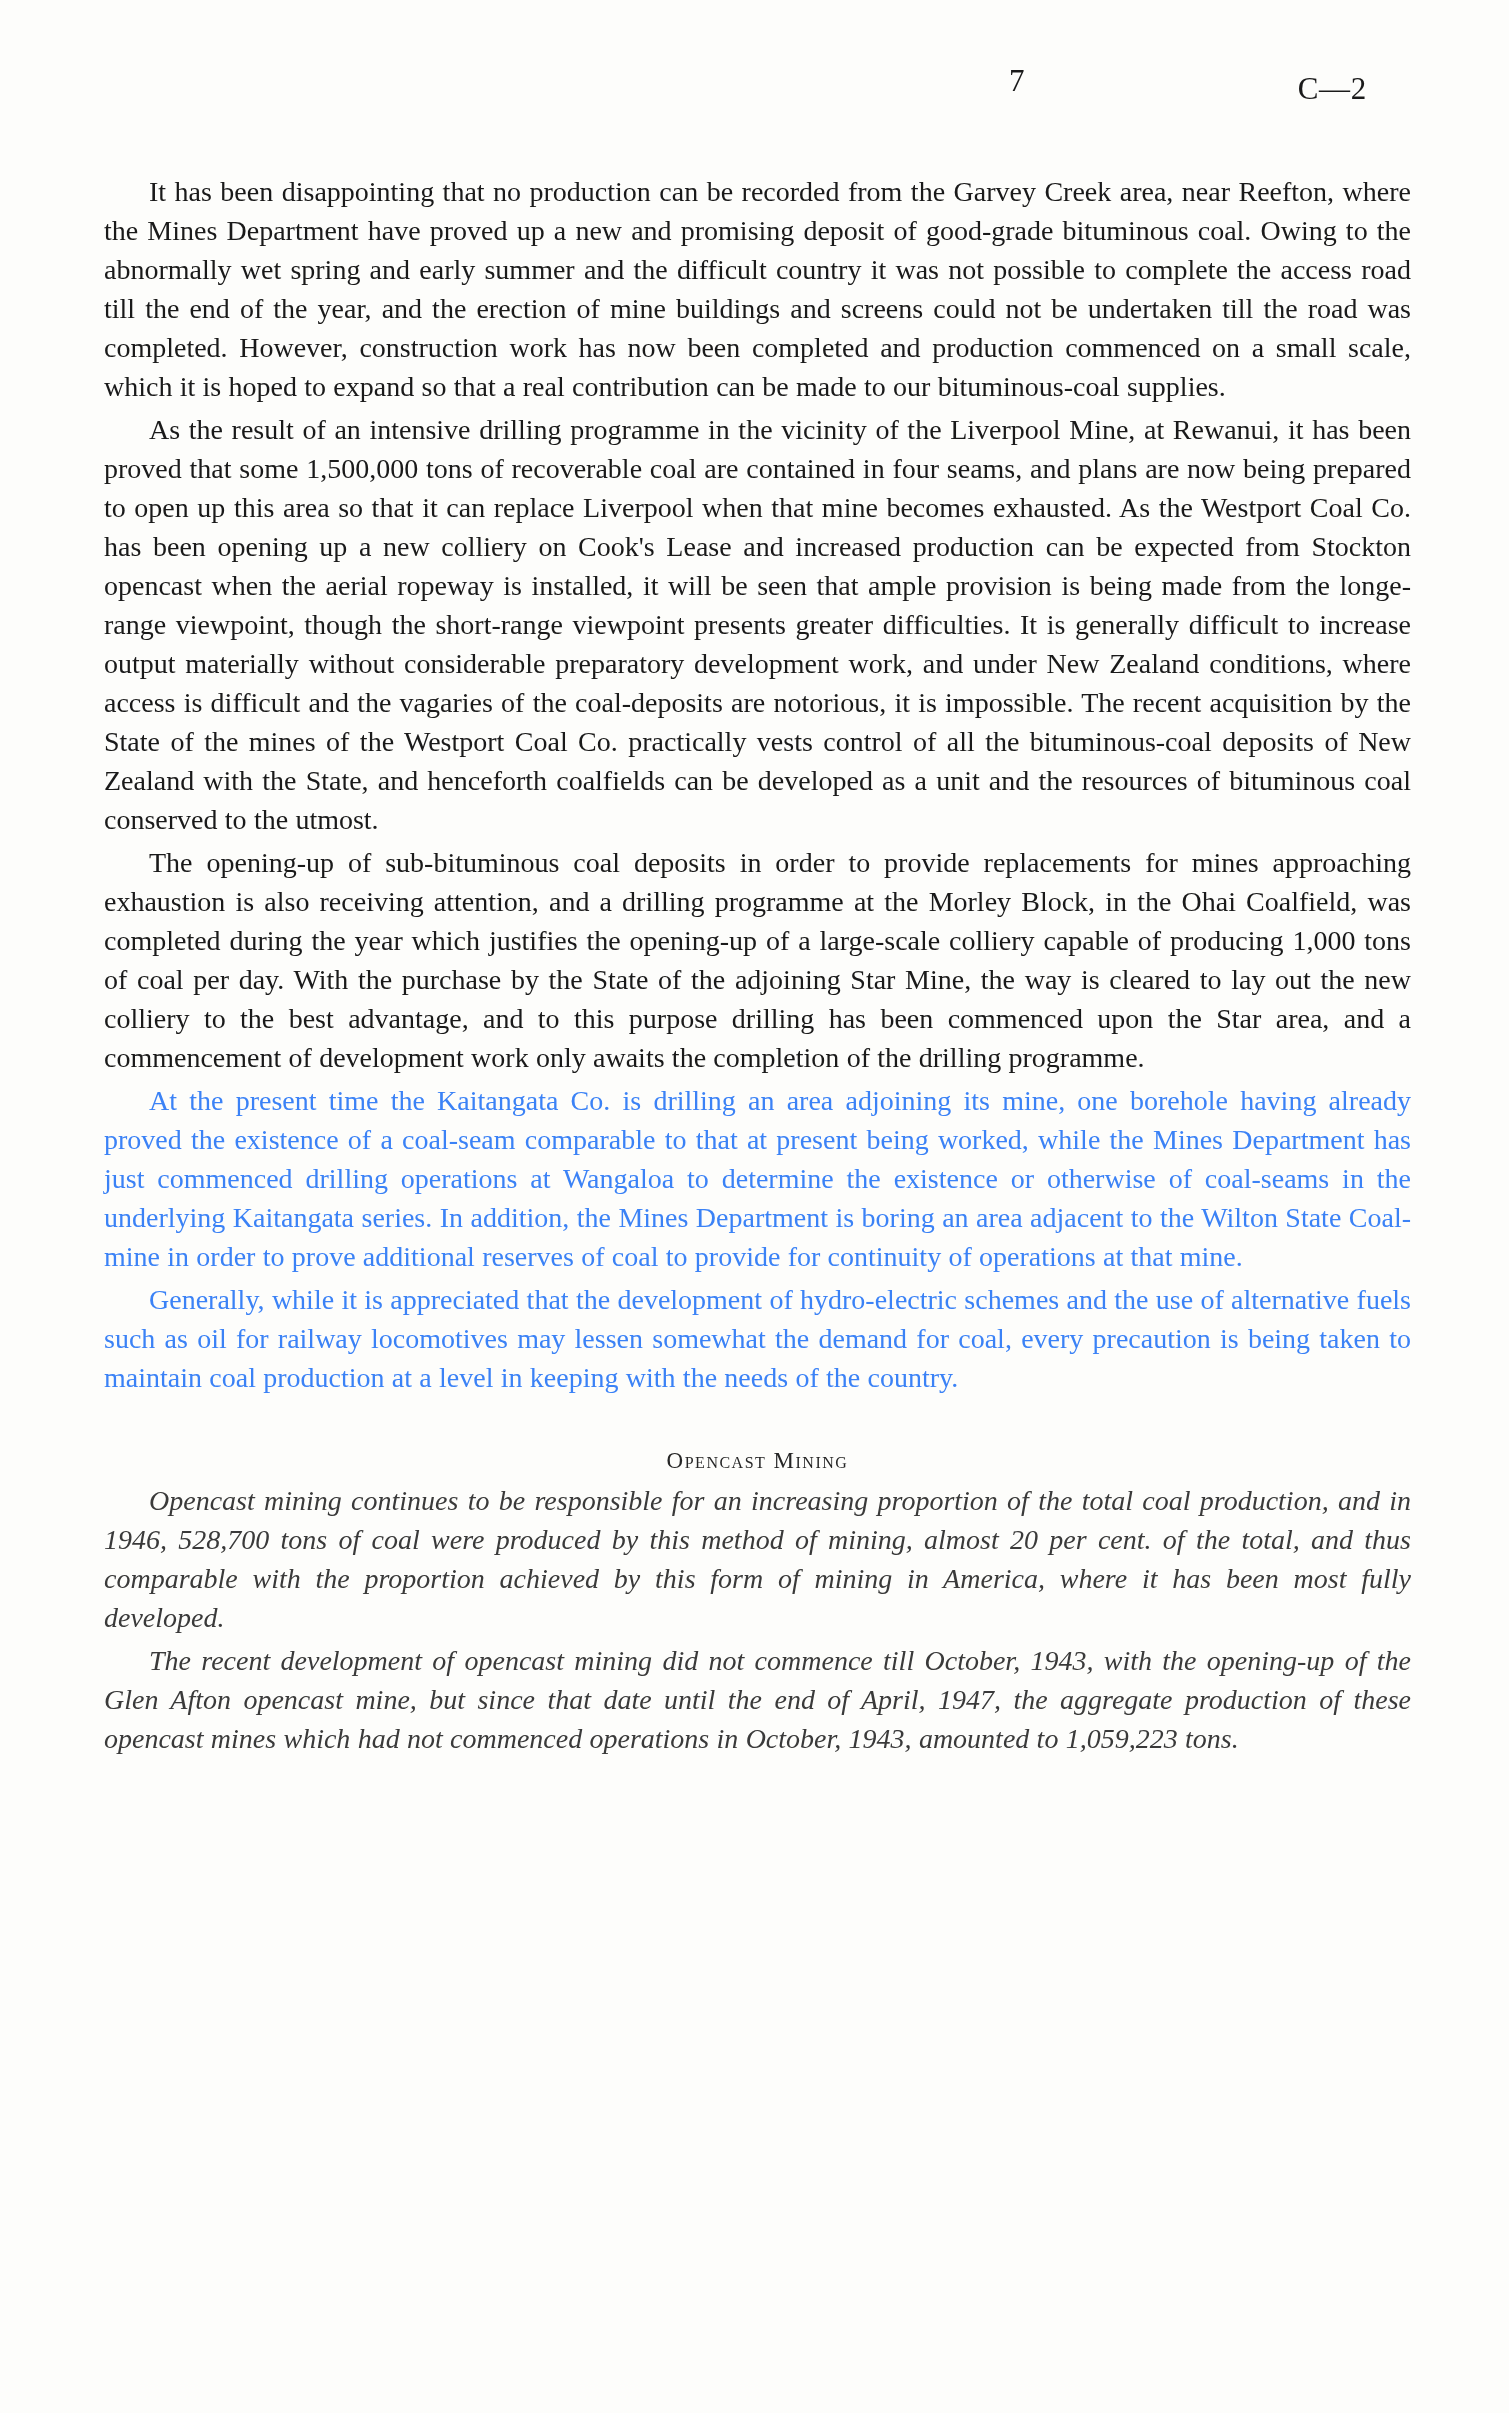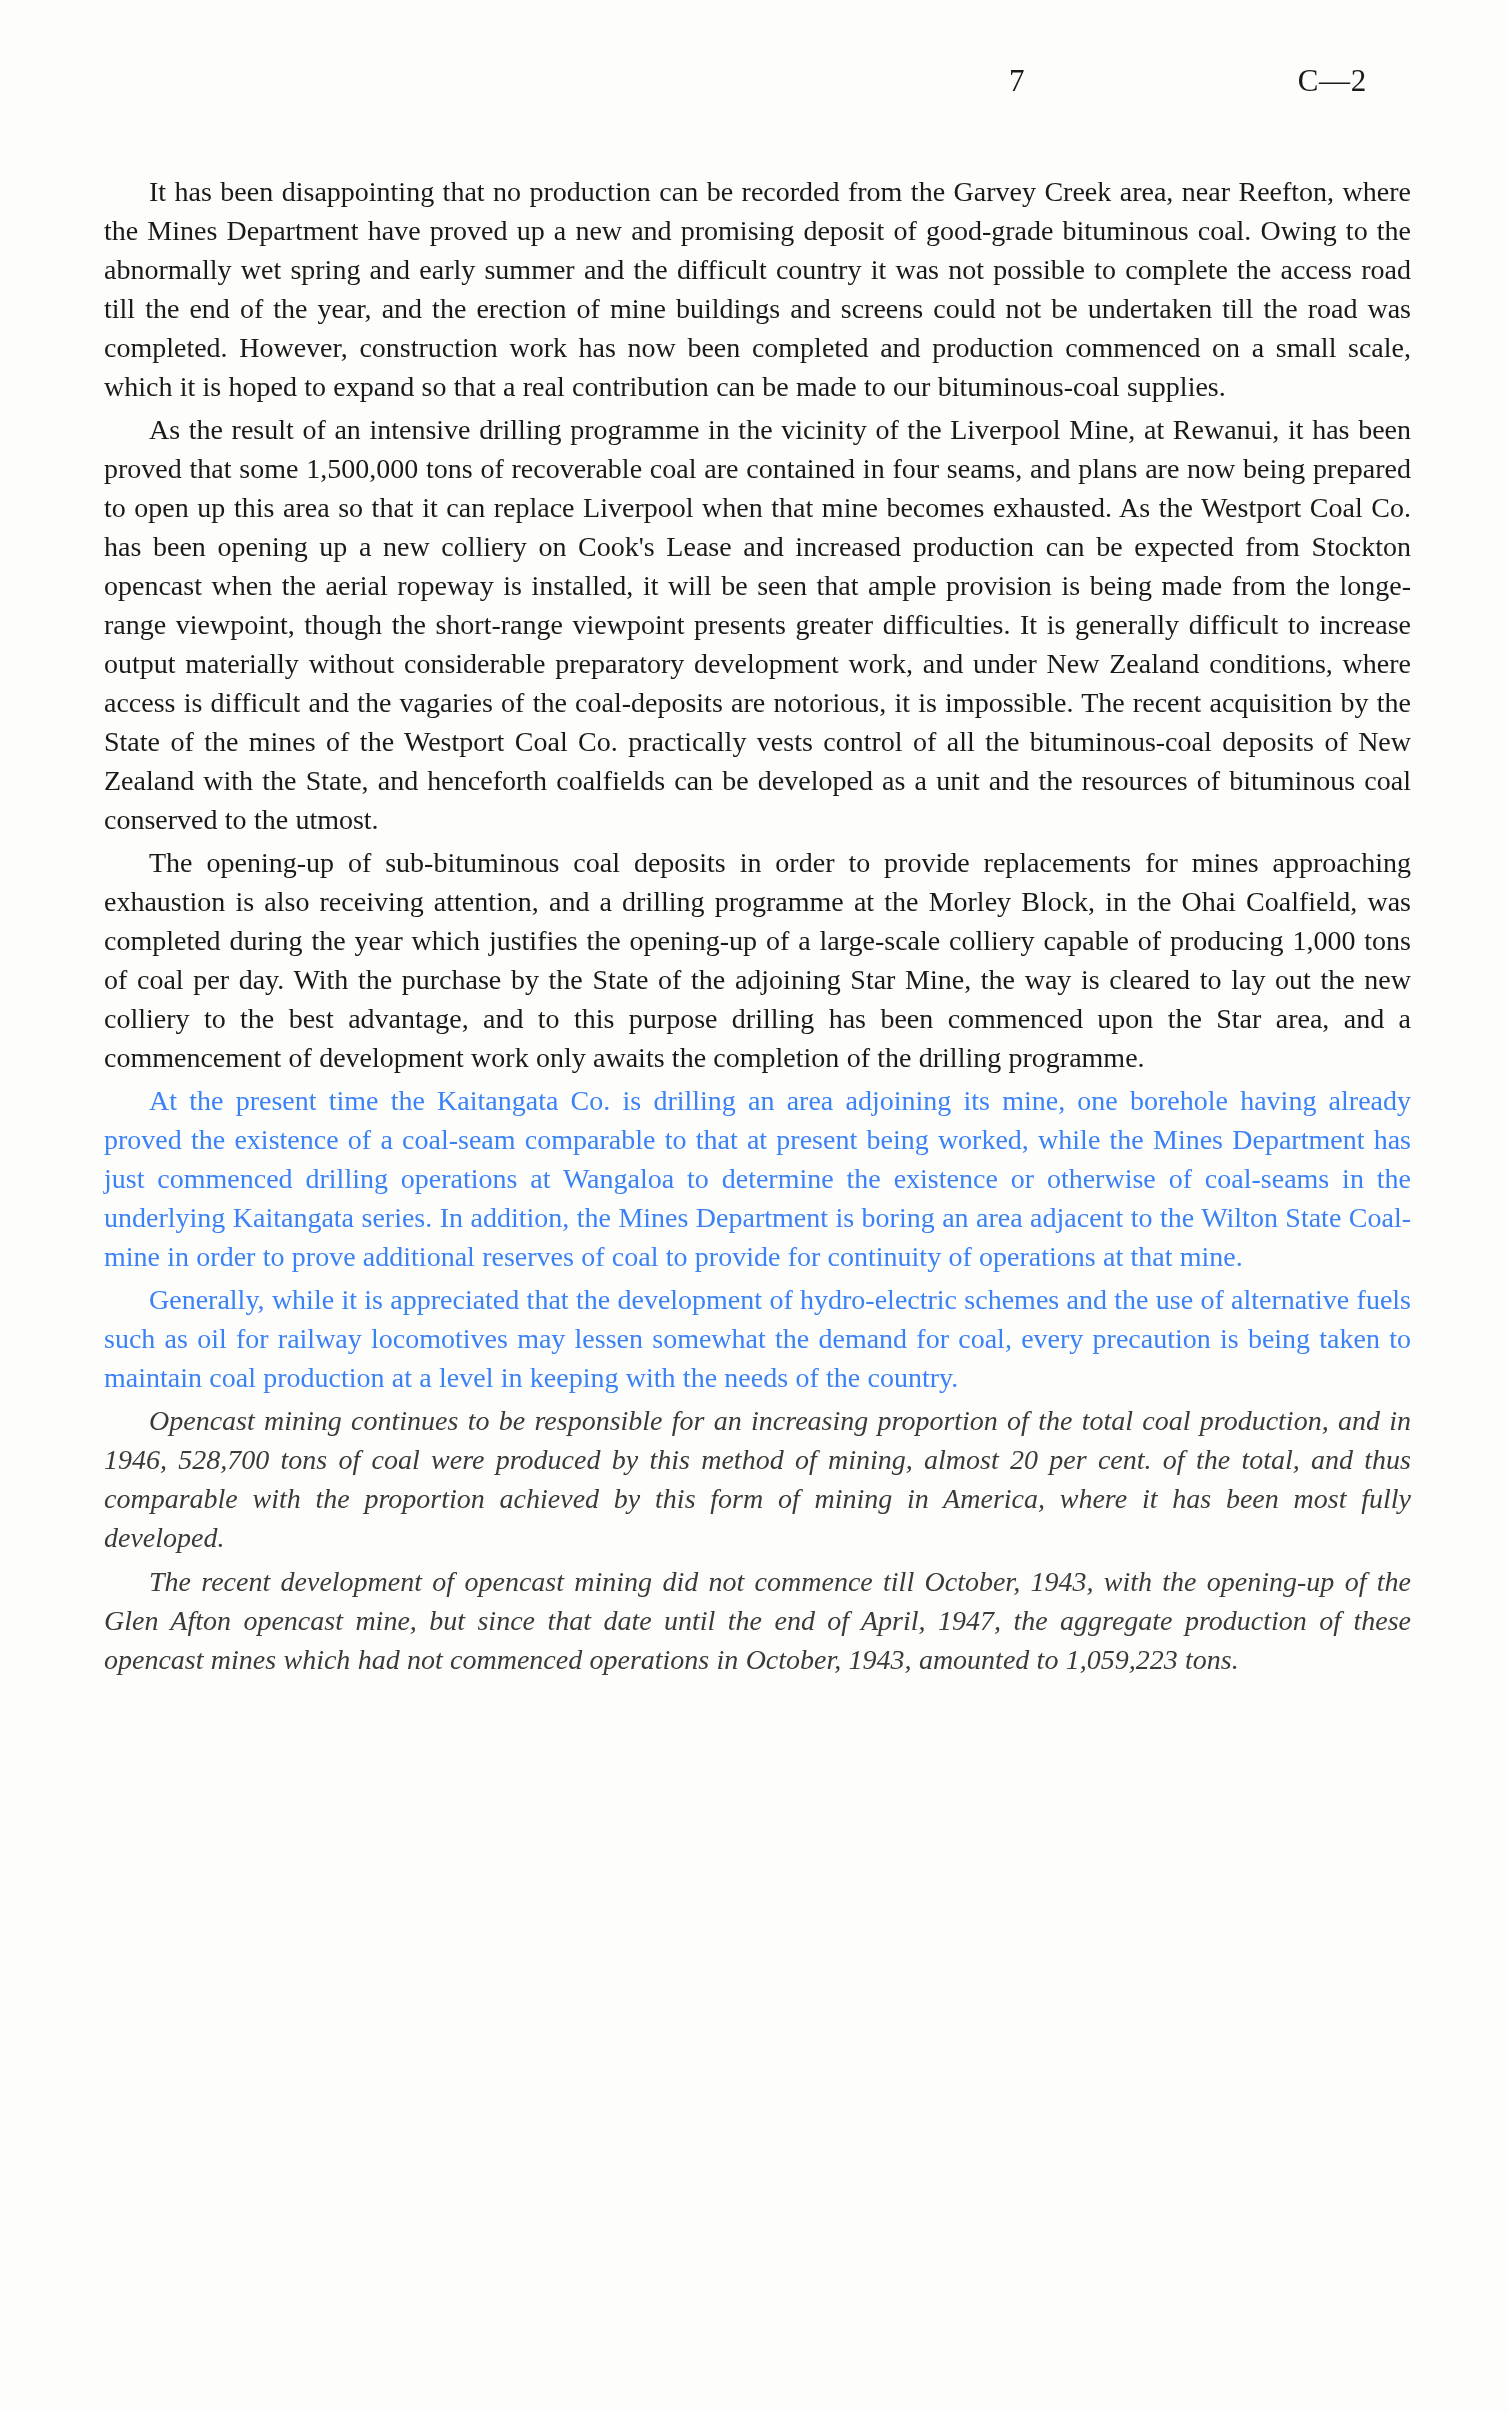--- a/index.html
+++ b/index.html
@@ -33,21 +33,21 @@
     position: absolute;
     left: 1017px;
     top: 0;
     transform: translateX(-50%);
     font-size: 31px;
     letter-spacing: 0.3px;
   }
   .folio-right {
     position: absolute;
     right: 143px;
-    top: 0;
+    top: 8px;
     font-size: 31px;
     letter-spacing: 0.7px;
   }
   .body-col {
     position: absolute;
     left: 104px;
     top: 172px;
     width: 1307px;
   }
   p.para {
@@ -87,19 +87,20 @@
     <div class="folio-right">C—2</div>
   </div>
 
   <div class="body-col">
     <p class="para">It has been disappointing that no production can be recorded from the Garvey Creek area, near Reefton, where the Mines Department have proved up a new and promising deposit of good-grade bituminous coal. Owing to the abnormally wet spring and early summer and the difficult country it was not possible to complete the access road till the end of the year, and the erection of mine buildings and screens could not be undertaken till the road was completed. However, construction work has now been completed and production commenced on a small scale, which it is hoped to expand so that a real contribution can be made to our bituminous-coal supplies.</p>
     <p class="para">As the result of an intensive drilling programme in the vicinity of the Liverpool Mine, at Rewanui, it has been proved that some 1,500,000 tons of recoverable coal are contained in four seams, and plans are now being prepared to open up this area so that it can replace Liverpool when that mine becomes exhausted. As the Westport Coal Co. has been opening up a new colliery on Cook's Lease and increased production can be expected from Stockton opencast when the aerial ropeway is installed, it will be seen that ample provision is being made from the longe-range viewpoint, though the short-range viewpoint presents greater difficulties. It is generally difficult to increase output materially without considerable preparatory development work, and under New Zealand conditions, where access is difficult and the vagaries of the coal-deposits are notorious, it is impossible. The recent acquisition by the State of the mines of the Westport Coal Co. practically vests control of all the bituminous-coal deposits of New Zealand with the State, and henceforth coalfields can be developed as a unit and the resources of bituminous coal conserved to the utmost.</p>
     <p class="para">The opening-up of sub-bituminous coal deposits in order to provide replacements for mines approaching exhaustion is also receiving attention, and a drilling programme at the Morley Block, in the Ohai Coalfield, was completed during the year which justifies the opening-up of a large-scale colliery capable of producing 1,000 tons of coal per day. With the purchase by the State of the adjoining Star Mine, the way is cleared to lay out the new colliery to the best advantage, and to this purpose drilling has been commenced upon the Star area, and a commencement of development work only awaits the completion of the drilling programme.</p>
     <p class="para faded">At the present time the Kaitangata Co. is drilling an area adjoining its mine, one borehole having already proved the existence of a coal-seam comparable to that at present being worked, while the Mines Department has just commenced drilling operations at Wangaloa to determine the existence or otherwise of coal-seams in the underlying Kaitangata series. In addition, the Mines Department is boring an area adjacent to the Wilton State Coal-mine in order to prove additional reserves of coal to provide for continuity of operations at that mine.</p>
     <p class="para faded">Generally, while it is appreciated that the development of hydro-electric schemes and the use of alternative fuels such as oil for railway locomotives may lessen somewhat the demand for coal, every precaution is being taken to maintain coal production at a level in keeping with the needs of the country.</p>
 
+    <div class="section-head">Opencast Mining</div>
 
     <p class="para lighter">Opencast mining continues to be responsible for an increasing proportion of the total coal production, and in 1946, 528,700 tons of coal were produced by this method of mining, almost 20 per cent. of the total, and thus comparable with the proportion achieved by this form of mining in America, where it has been most fully developed.</p>
     <p class="para lighter">The recent development of opencast mining did not commence till October, 1943, with the opening-up of the Glen Afton opencast mine, but since that date until the end of April, 1947, the aggregate production of these opencast mines which had not commenced operations in October, 1943, amounted to 1,059,223 tons.</p>
   </div>
 
 </div>
 
 
 </body></html>

